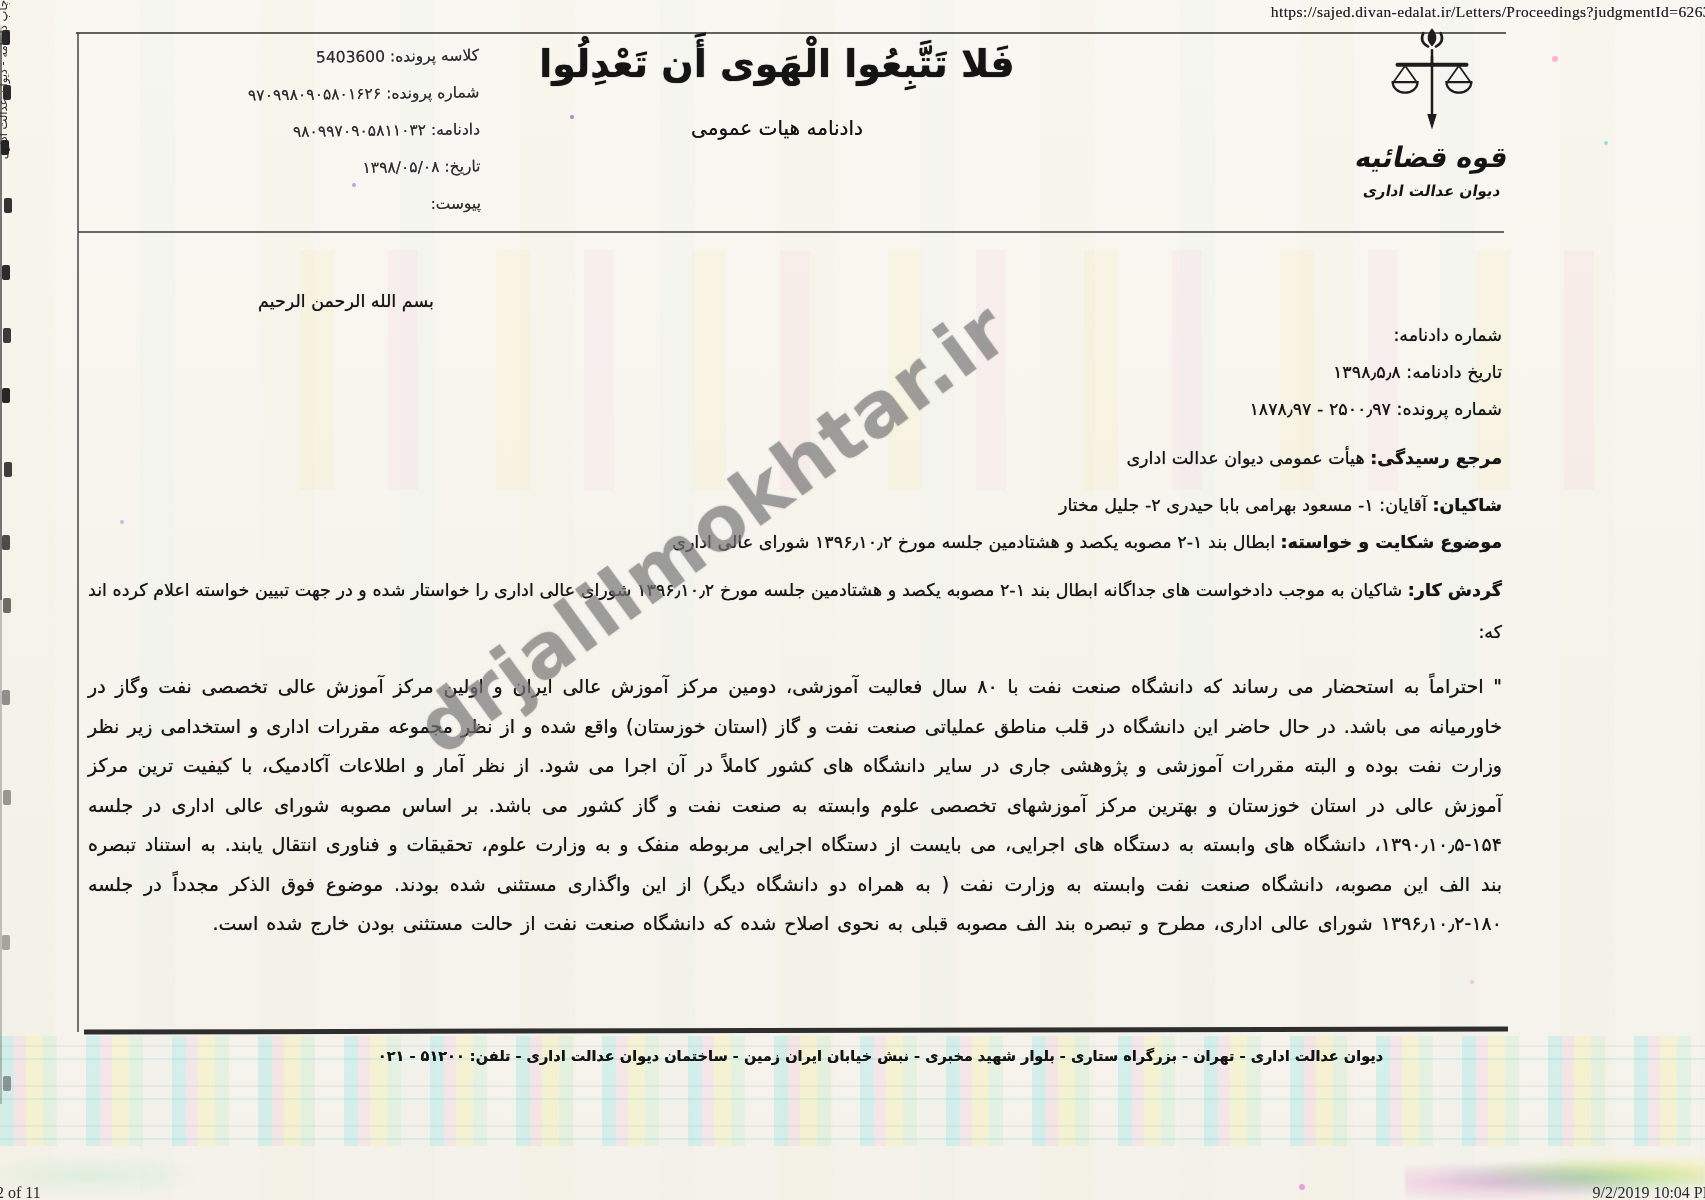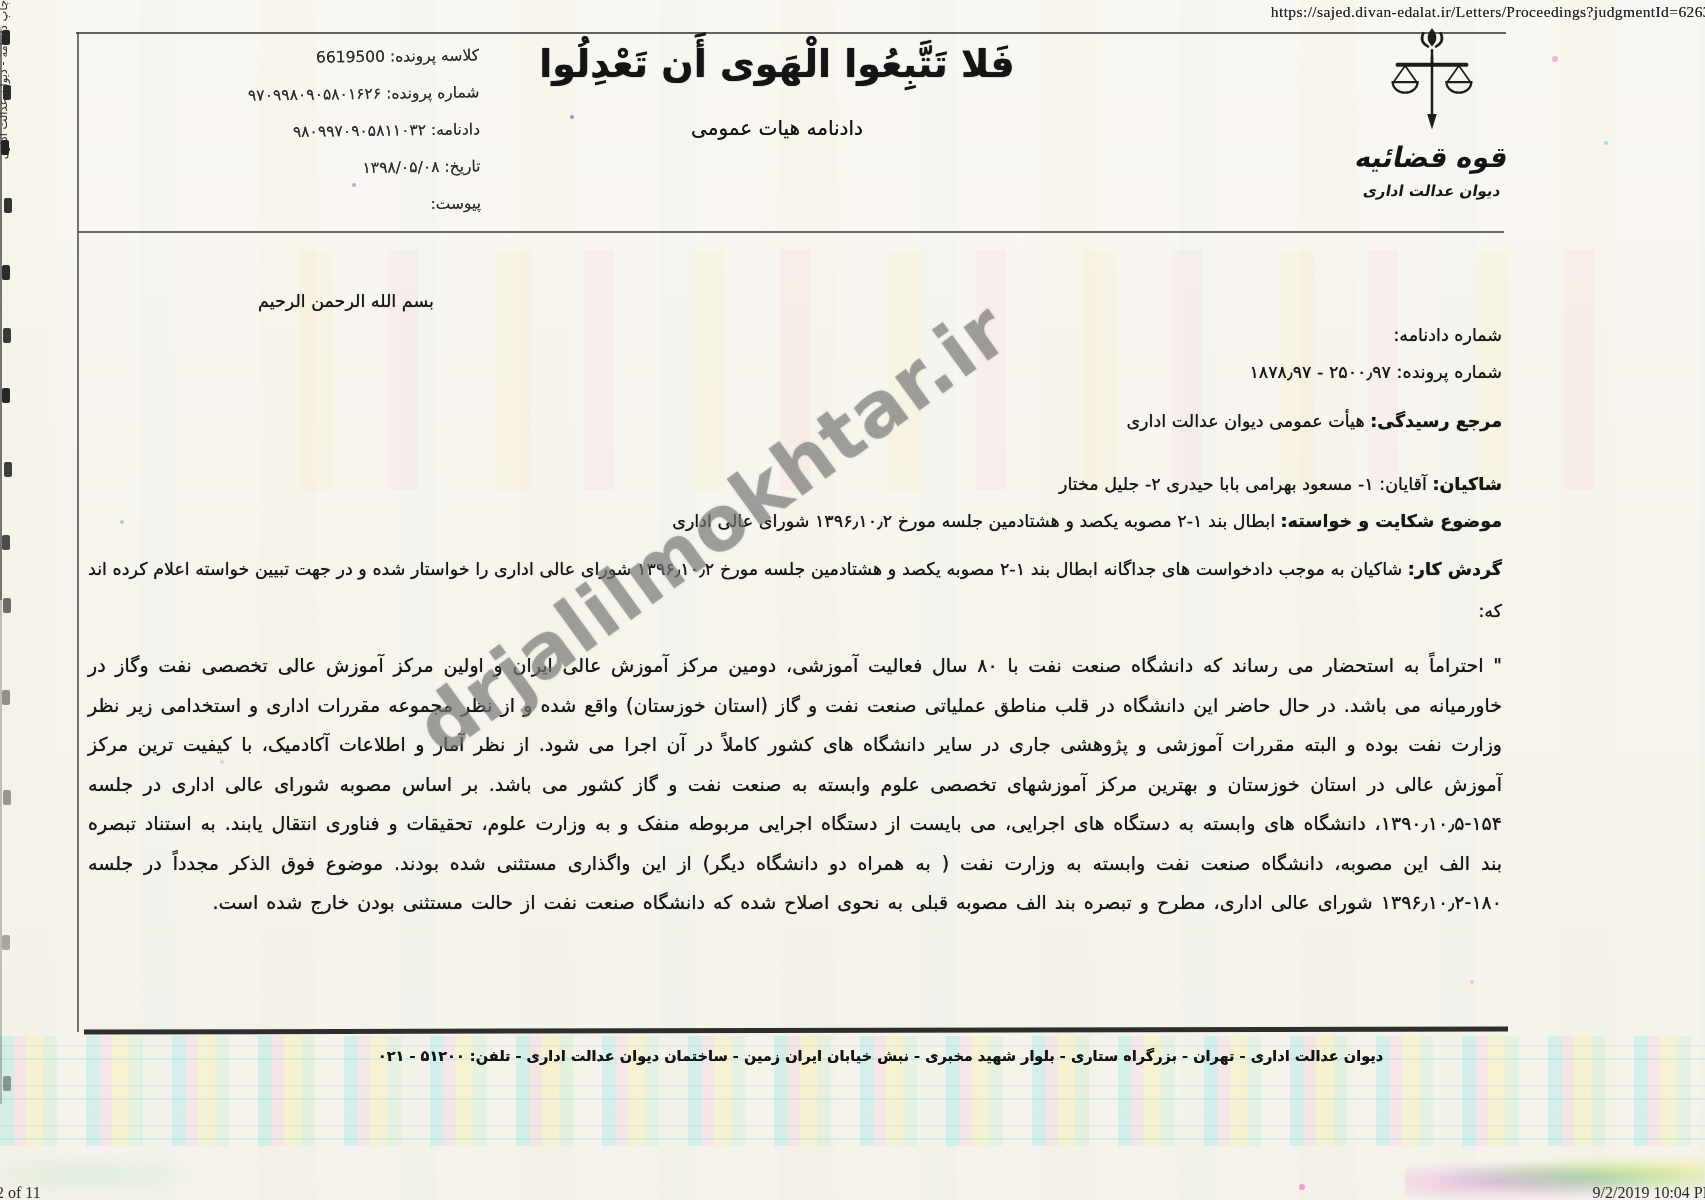--- a/index.html
+++ b/index.html
@@ -55,21 +55,21 @@
   .logo svg{display:block;margin:0 auto;}
   .org{font-size:27px;font-weight:bold;transform:skewX(-12deg) scaleY(1.05);margin-top:2px;}
   .sub-org{font-size:15px;font-weight:bold;transform:skewX(-10deg);margin-top:9px;}
   
   .bodytxt{left:88px;top:285px;width:1414px;direction:rtl;color:#161616;font-size:17.5px;
     text-shadow:0 0 .7px rgba(10,10,10,.85);z-index:10;}
   .bismillah{font-size:17.5px;line-height:32px;text-align:left;transform:translateX(170px);}
   .meta{line-height:37px;}
   .lrow{line-height:37px;}
   .m-auth{margin-top:12px;}
-  .m-plain{margin-top:26px;}
+  .m-plain{margin-top:10px;}
   .m-subj{margin-top:0;}
   .para{margin:0;text-align:justify;}
   .gardesh{margin-top:8px;line-height:42px;}
   .l-alef{margin-top:22px;line-height:37px;}
   .petition{margin-top:14px;line-height:39.5px;font-size:19px;word-spacing:2px;}
   .lbl{font-weight:bold;}
   
   .watermark{left:400px;top:700px;transform:rotate(-36deg);transform-origin:0 0;direction:ltr;
     font-size:76px;font-weight:bold;letter-spacing:1px;color:rgba(118,118,118,.55);
     white-space:nowrap;z-index:40;pointer-events:none;text-shadow:0 0 2px rgba(120,120,120,.35);}
@@ -96,21 +96,21 @@
   <div class="abs rule-hdr"></div>
   <div class="abs rule-left"></div>
   <div class="abs rule-bottom"></div>
 
   <div class="abs url">https://sajed.divan-edalat.ir/Letters/Proceedings?judgmentId=6263</div>
   <div class="abs side-label">چاپ دادنامه - دیوان عدالت اداری</div>
   <div class="abs pageno">2 of 11</div>
   <div class="abs timestamp">9/2/2019 10:04 PM</div>
 
   <div class="abs hdr-fields">
-    <div class="hf"><span class="hf-l">کلاسه پرونده:</span> <span class="hf-v">6619500</span></div>
+    <div class="hf"><span class="hf-l">کلاسه پرونده:</span> <span class="hf-v">5403600</span></div>
     <div class="hf"><span class="hf-l">شماره پرونده:</span> <span class="hf-v">۹۷۰۹۹۸۰۹۰۵۸۰۱۶۲۶</span></div>
     <div class="hf"><span class="hf-l">دادنامه:</span> <span class="hf-v">۹۸۰۹۹۷۰۹۰۵۸۱۱۰۳۲</span></div>
     <div class="hf"><span class="hf-l">تاریخ:</span> <span class="hf-v">۱۳۹۸/۰۵/۰۸</span></div>
     <div class="hf"><span class="hf-l">پیوست:</span> <span class="hf-v"></span></div>
   </div>
 
   <div class="abs verse-block">
     <div class="verse">فَلا تَتَّبِعُوا الْهَوی أَن تَعْدِلُوا</div>
     <div class="doc-type">دادنامه هیات عمومی</div>
   </div>
@@ -131,20 +131,21 @@
         <path d="M65 58 a13 11 0 0 0 26 0 Z" stroke-width="2.4"></path>
       </g>
     </svg>
     <div class="org">قوه قضائیه</div>
     <div class="sub-org">دیوان عدالت اداری</div>
   </div>
 
   <div class="abs bodytxt">
     <div class="bismillah">بسم الله الرحمن الرحیم</div>
     <div class="meta"><span>شماره دادنامه:</span></div>
+    <div class="meta"><span>تاریخ دادنامه:</span> <span>۱۳۹۸٫۵٫۸</span></div>
     <div class="meta"><span>شماره پرونده:</span> <span>۲۵۰۰٫۹۷ - ۱۸۷۸٫۹۷</span></div>
     <div class="lrow m-auth"><span class="lbl">مرجع رسیدگی:</span> <span>هیأت عمومی دیوان عدالت اداری</span></div>
     <div class="lrow m-plain"><span class="lbl">شاکیان:</span> <span>آقایان: ۱- مسعود بهرامی بابا حیدری ۲- جلیل مختار</span></div>
     <div class="lrow m-subj"><span class="lbl">موضوع شکایت و خواسته:</span> <span>ابطال بند ۱-۲ مصوبه یکصد و هشتادمین جلسه مورخ ۱۳۹۶٫۱۰٫۲ شورای عالی اداری</span></div>
     <p class="para gardesh"><span class="lbl">گردش کار:</span> <span>شاکیان به موجب دادخواست های جداگانه ابطال بند ۱-۲ مصوبه یکصد و هشتادمین جلسه مورخ ۱۳۹۶٫۱۰٫۲ شورای عالی اداری را خواستار شده و در جهت تبیین خواسته اعلام کرده اند که:</span></p>
     <p class="para petition">" احتراماً به استحضار می رساند که دانشگاه صنعت نفت با ۸۰ سال فعالیت آموزشی، دومین مرکز آموزش عالی ایران و اولین مرکز آموزش عالی تخصصی نفت وگاز در خاورمیانه می باشد. در حال حاضر این دانشگاه در قلب مناطق عملیاتی صنعت نفت و گاز (استان خوزستان) واقع شده و از نظر مجموعه مقررات اداری و استخدامی زیر نظر وزارت نفت بوده و البته مقررات آموزشی و پژوهشی جاری در سایر دانشگاه های کشور کاملاً در آن اجرا می شود. از نظر آمار و اطلاعات آکادمیک، با کیفیت ترین مرکز آموزش عالی در استان خوزستان و بهترین مرکز آموزشهای تخصصی علوم وابسته به صنعت نفت و گاز کشور می باشد. بر اساس مصوبه شورای عالی اداری در جلسه ۱۵۴-۱۳۹۰٫۱۰٫۵، دانشگاه های وابسته به دستگاه های اجرایی، می بایست از دستگاه اجرایی مربوطه منفک و به وزارت علوم، تحقیقات و فناوری انتقال یابند. به استناد تبصره بند الف این مصوبه، دانشگاه صنعت نفت وابسته به وزارت نفت ( به همراه دو دانشگاه دیگر) از این واگذاری مستثنی شده بودند. موضوع فوق الذکر مجدداً در جلسه ۱۸۰-۱۳۹۶٫۱۰٫۲ شورای عالی اداری، مطرح و تبصره بند الف مصوبه قبلی به نحوی اصلاح شده که دانشگاه صنعت نفت از حالت مستثنی بودن خارج شده است.</p>
   </div>
 
   <div class="abs watermark">drjalilmokhtar.ir</div>
 

